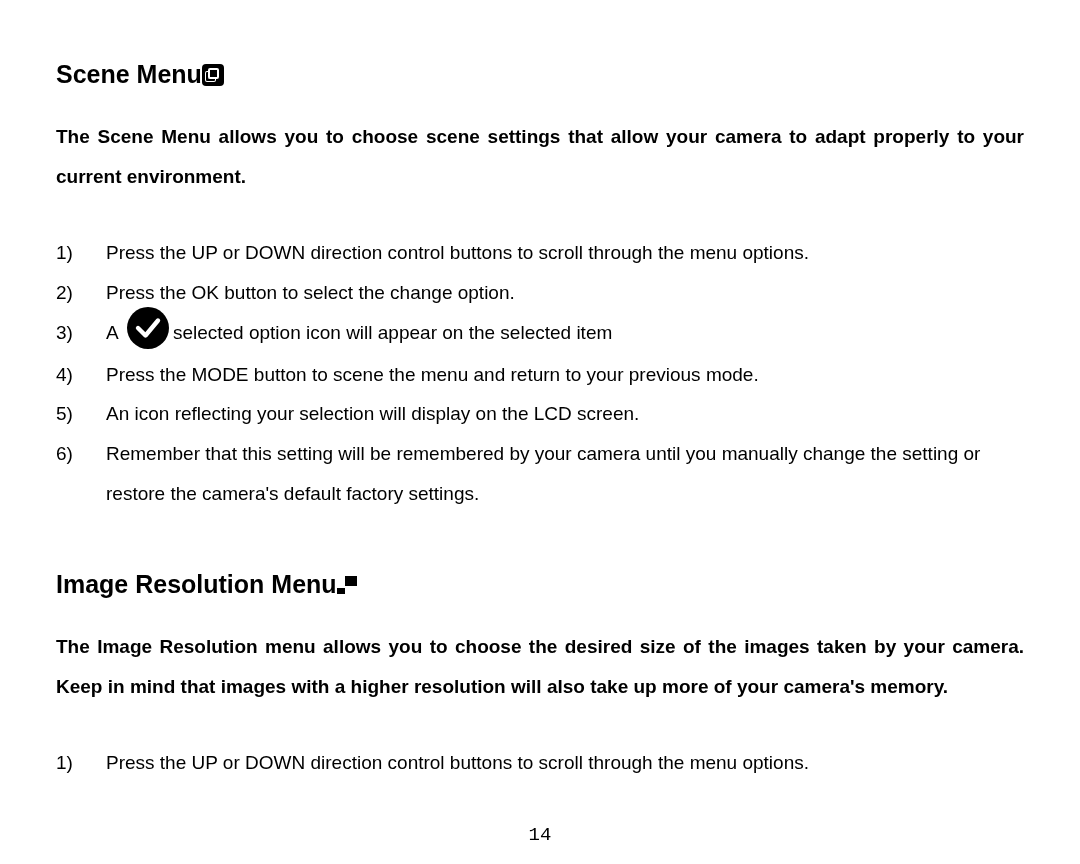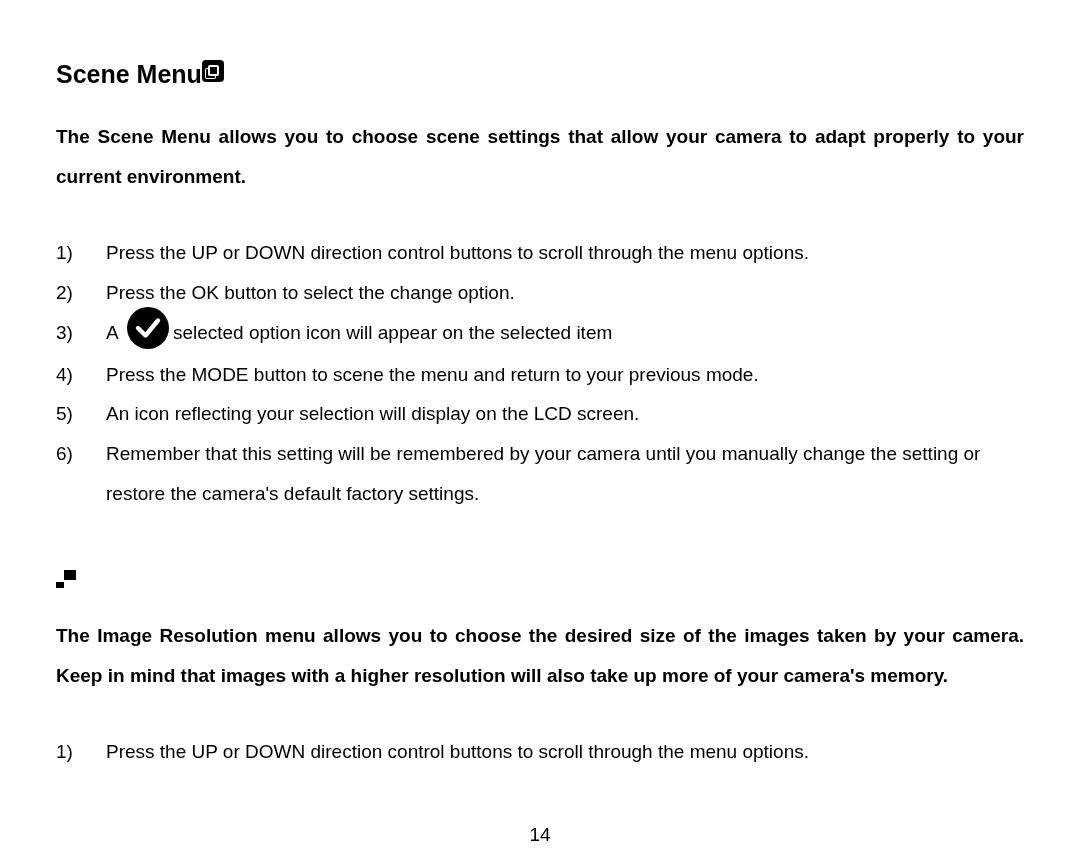--- a/index.html
+++ b/index.html
@@ -9,21 +9,21 @@
       height: 864px;
       background: #fff;
       color: #000;
       padding: 60px 56px 0 56px;
       position: relative;
     }
     .section-heading {
       font-size: 25px;
       font-weight: bold;
       display: flex;
-      align-items: flex-start;
+      align-items: center;
       margin-bottom: 28px;
     }
     .scene-icon {
       display: inline-flex;
       width: 22px;
       height: 22px;
       background: #000;
       border-radius: 4px;
       align-items: center;
       justify-content: center;
@@ -98,20 +98,21 @@
     }
     .check-icon svg { width: 30px; height: 30px; }
     .bold { font-weight: normal; }
     .section-gap { height: 56px; }
     .page-number {
       position: absolute;
       bottom: 18px;
       left: 0; right: 0;
       text-align: center;
       font-size: 19px;
+      font-family: Liberation Mono, monospace;
     }
     li.with-icon {
       line-height: 2.4;
     }
   </style>
 </head>
 <body>
 
 <h2 class="section-heading">
   <span>Scene Menu</span>
@@ -143,20 +144,21 @@
     <span>An icon reflecting your selection will display on the LCD screen.</span>
   </li>
   <li>
     <span>Remember that this setting will be remembered by your camera until you manually change the setting or restore the camera's default factory settings.</span>
   </li>
 </ol>
 
 <div class="section-gap"></div>
 
 <h2 class="section-heading">
+  <span>Image Resolution Menu</span>
   <span class="resolution-icon"></span>
 </h2>
 
 <p class="intro">The Image Resolution menu allows you to choose the desired size of the images taken by your camera. Keep in mind that images with a higher resolution will also take up more of your camera's memory.</p>
 
 <ol class="steps">
   <li>
     <span>Press the UP or DOWN direction control buttons to scroll through the menu options.</span>
   </li>
 </ol>

